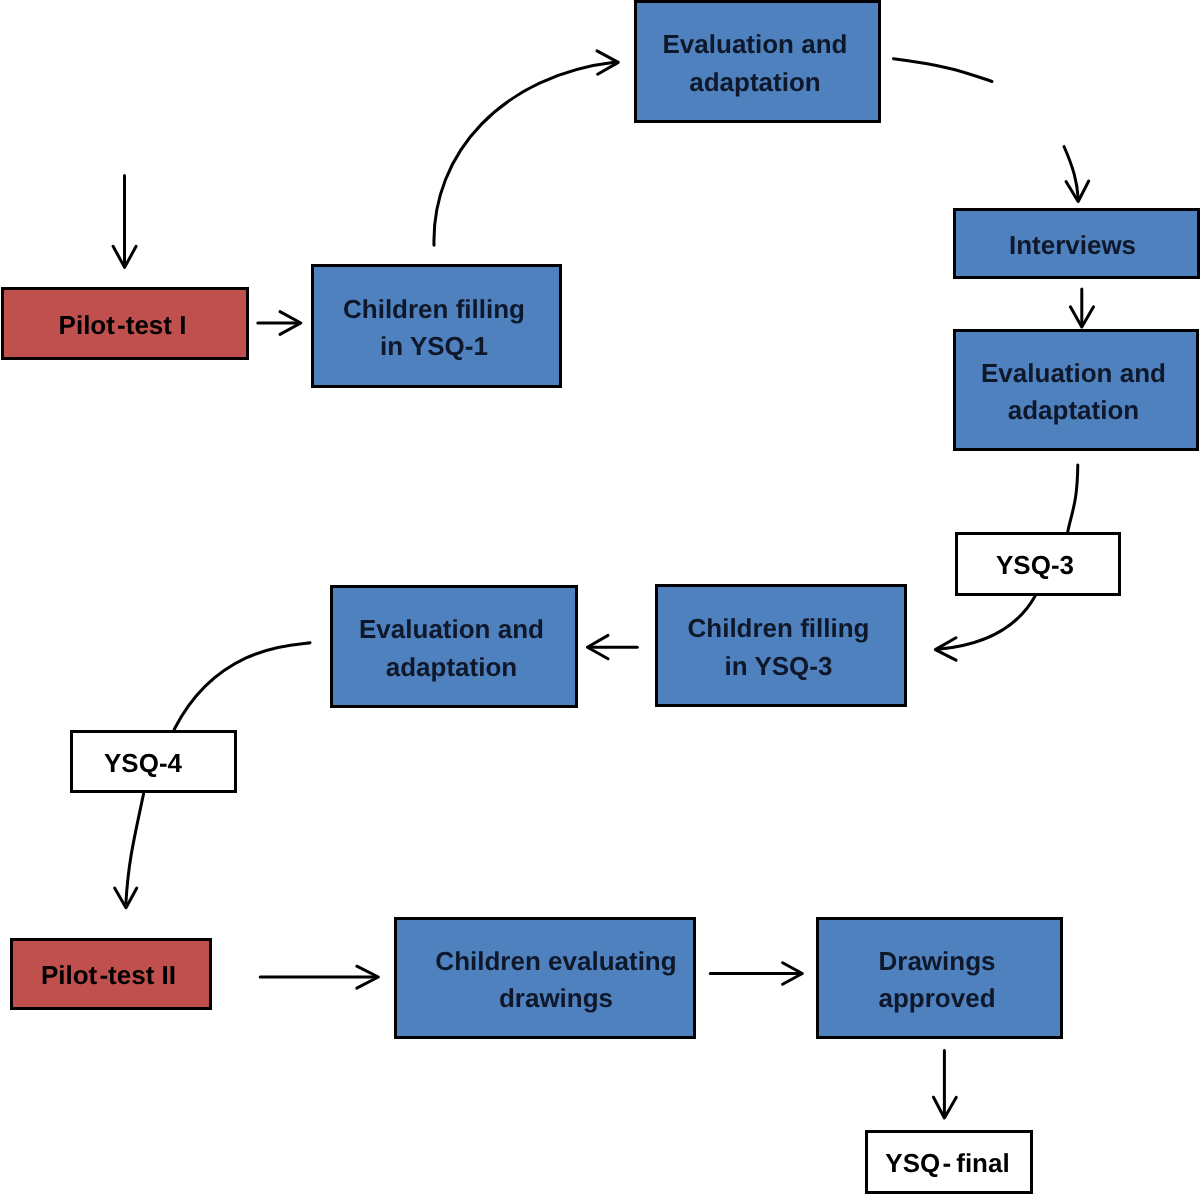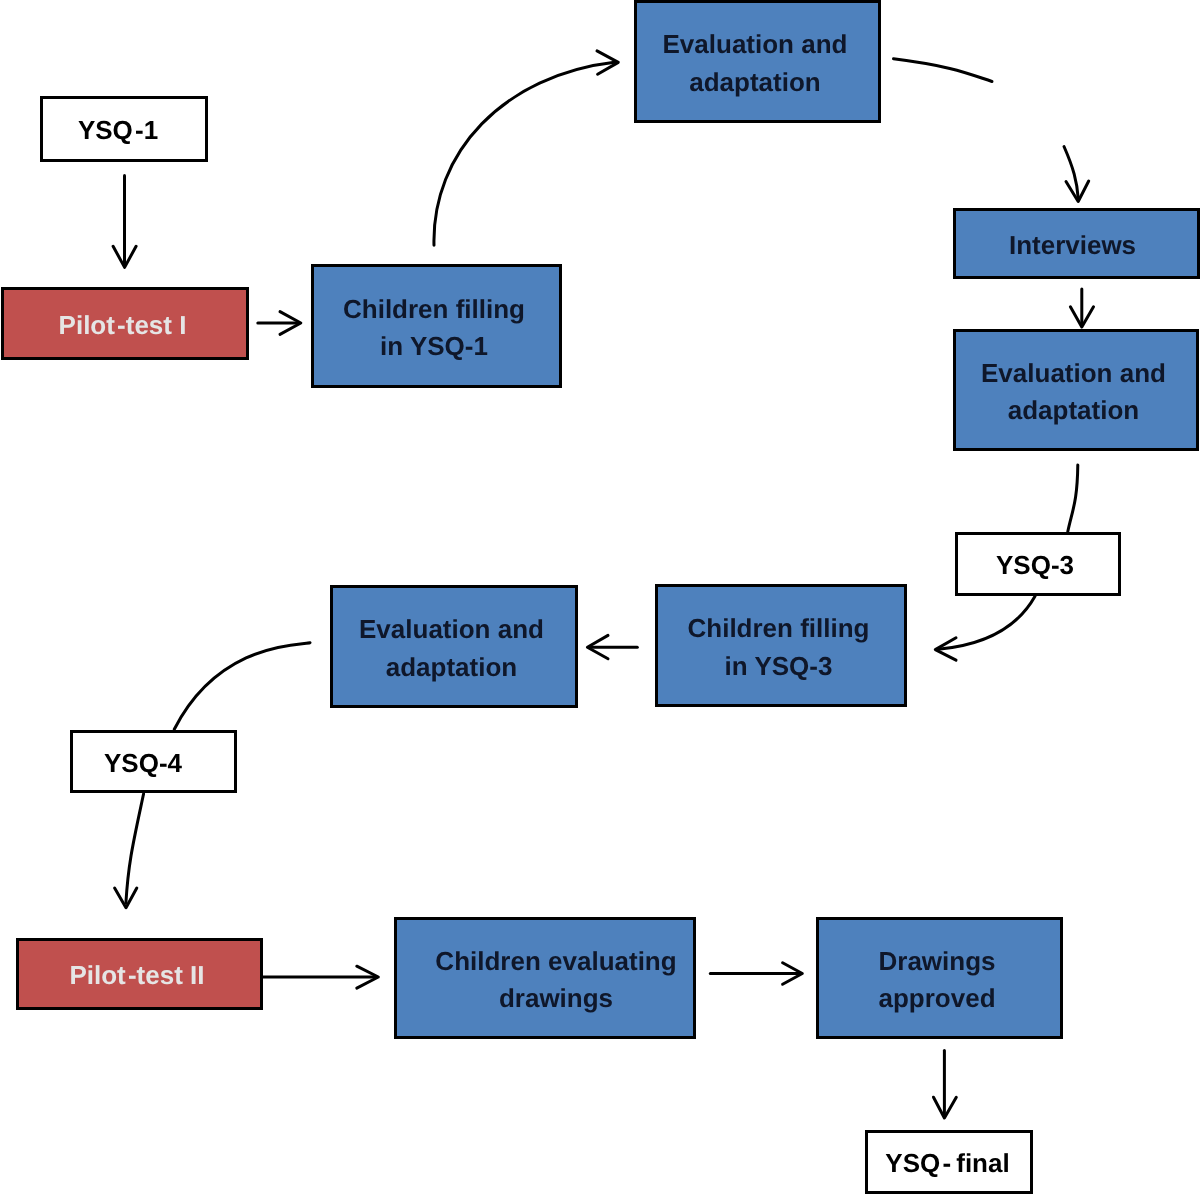--- a/index.html
+++ b/index.html
@@ -4,21 +4,21 @@
 <title>Flowchart</title>
 <style>
   html,body{margin:0;padding:0;background:#ffffff;}
   #stage{position:relative;width:1200px;height:1195px;background:#ffffff;overflow:hidden;}
   svg.layer{position:absolute;left:0;top:0;width:1200px;height:1195px;}
   .node{position:absolute;box-sizing:border-box;display:flex;align-items:center;justify-content:center;text-align:center;padding-right:5px;}
   .node .lbl{font-family:"Liberation Sans",sans-serif;font-weight:bold;font-size:26px;line-height:37.5px;letter-spacing:0;-webkit-font-smoothing:antialiased;-moz-osx-font-smoothing:grayscale;text-rendering:geometricPrecision;position:relative;top:2px;transform:translateZ(0);}
   .nd-blue{background:#4E81BD;border:3px solid #000;}
   .nd-blue .lbl{color:#0f172a;}
   .nd-red{background:#C0504E;border:3px solid #000;}
-  .nd-red .lbl{color:#e5e5e5;text-align:right;}
+  .nd-red .lbl{color:#000000;text-align:right;}
   .nd-white{background:#ffffff;border:3px solid #000;}
   .nd-white .lbl{color:#000000;}
 </style>
 <style>.nd-blue{background:#4E81BD;border-color:#000000}.nd-red{background:#C0504E;border-color:#000000}.nd-white{background:#FFFFFF;border-color:#000000}#stage{background:#FFFFFF}#connector-layer g{stroke:#000000}</style></head>
 <body>
 
 <div id="stage">
 
   <svg id="connector-layer" class="layer" viewBox="0 0 1200 1195">
     <g fill="none" stroke="#000" stroke-width="3" stroke-linecap="round" stroke-linejoin="round">
@@ -57,23 +57,20 @@
       <path d="M356.8,966.2 L378.3,977 L356.8,988.1"></path>
 
       <path d="M710.3,973.4 L800,973.4"></path>
       <path d="M782.6,962.7 L802.3,973.5 L782.6,984.2"></path>
 
       <path d="M944.4,1050.6 L944.4,1115.5"></path>
       <path d="M933.5,1097.2 L944.4,1118 L956.3,1097.2"></path>
     </g>
   </svg>
 
-  <div class="node nd-white" style="padding-right:12px;left:40px;top:96px;width:168px;height:66px;">
-    <span class="lbl">YSQ -1</span>
-    </div>
 
   <div class="node nd-red" style="left:1px;top:287px;width:248px;height:73px;">
     <span class="lbl">Pilot -test I</span>
     </div>
 
   <div class="node nd-blue" style="left:311px;top:264px;width:251px;height:124px;">
     <span class="lbl">Children filling<br>in YSQ-1</span>
     </div>
 
   <div class="node nd-blue" style="left:634px;top:0px;width:247px;height:123px;">
@@ -98,21 +95,21 @@
     </div>
 
   <div class="node nd-blue" style="left:330px;top:585px;width:248px;height:123px;">
     <span class="lbl">Evaluation and<br>adaptation</span>
     </div>
 
   <div class="node nd-white" style="padding-right:21px;left:70px;top:730px;width:167px;height:63px;">
     <span class="lbl">YSQ-4</span>
     </div>
 
-  <div class="node nd-red" style="left:16px;top:938px;width:247px;height:72px;">
+  <div class="node nd-red" style="left:10px;top:938px;width:202px;height:72px;">
     <span class="lbl">Pilot -test II</span>
     </div>
 
   <div class="node nd-blue" style="left:394px;top:917px;width:302px;height:122px;padding-left:27px;">
     <span class="lbl">Children evaluating<br>drawings</span>
     </div>
 
   <div class="node nd-blue" style="left:816px;top:917px;width:247px;height:122px;">
     <span class="lbl">Drawings<br>approved</span>
     </div>

